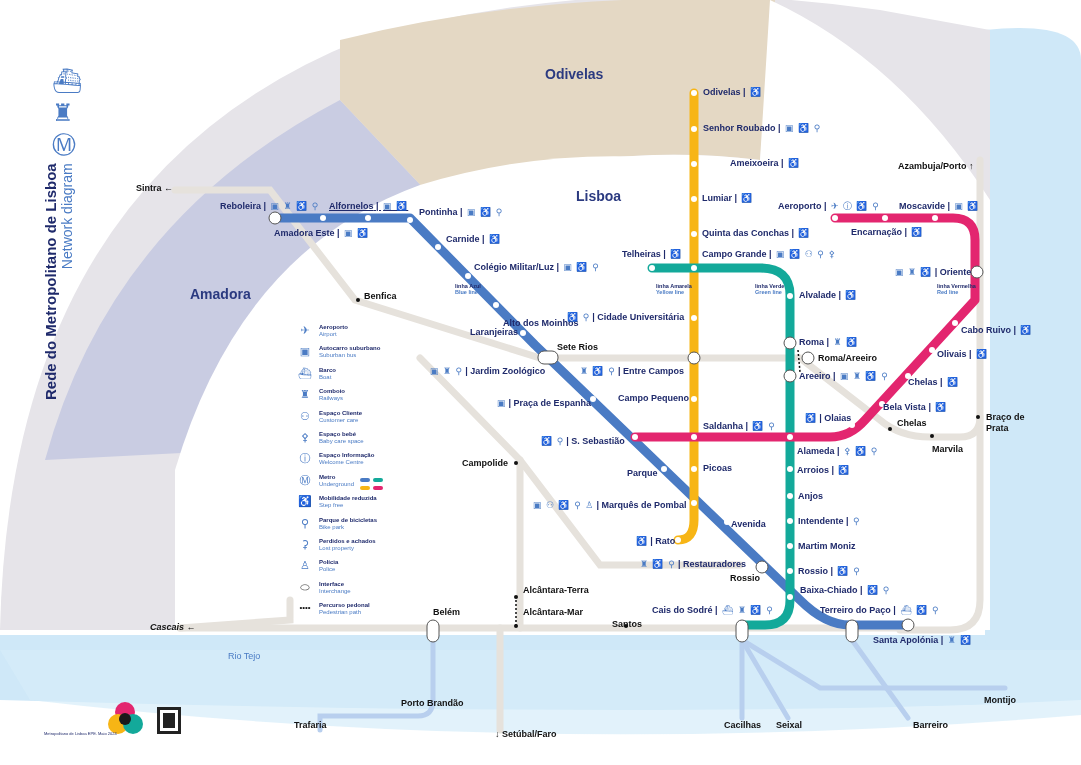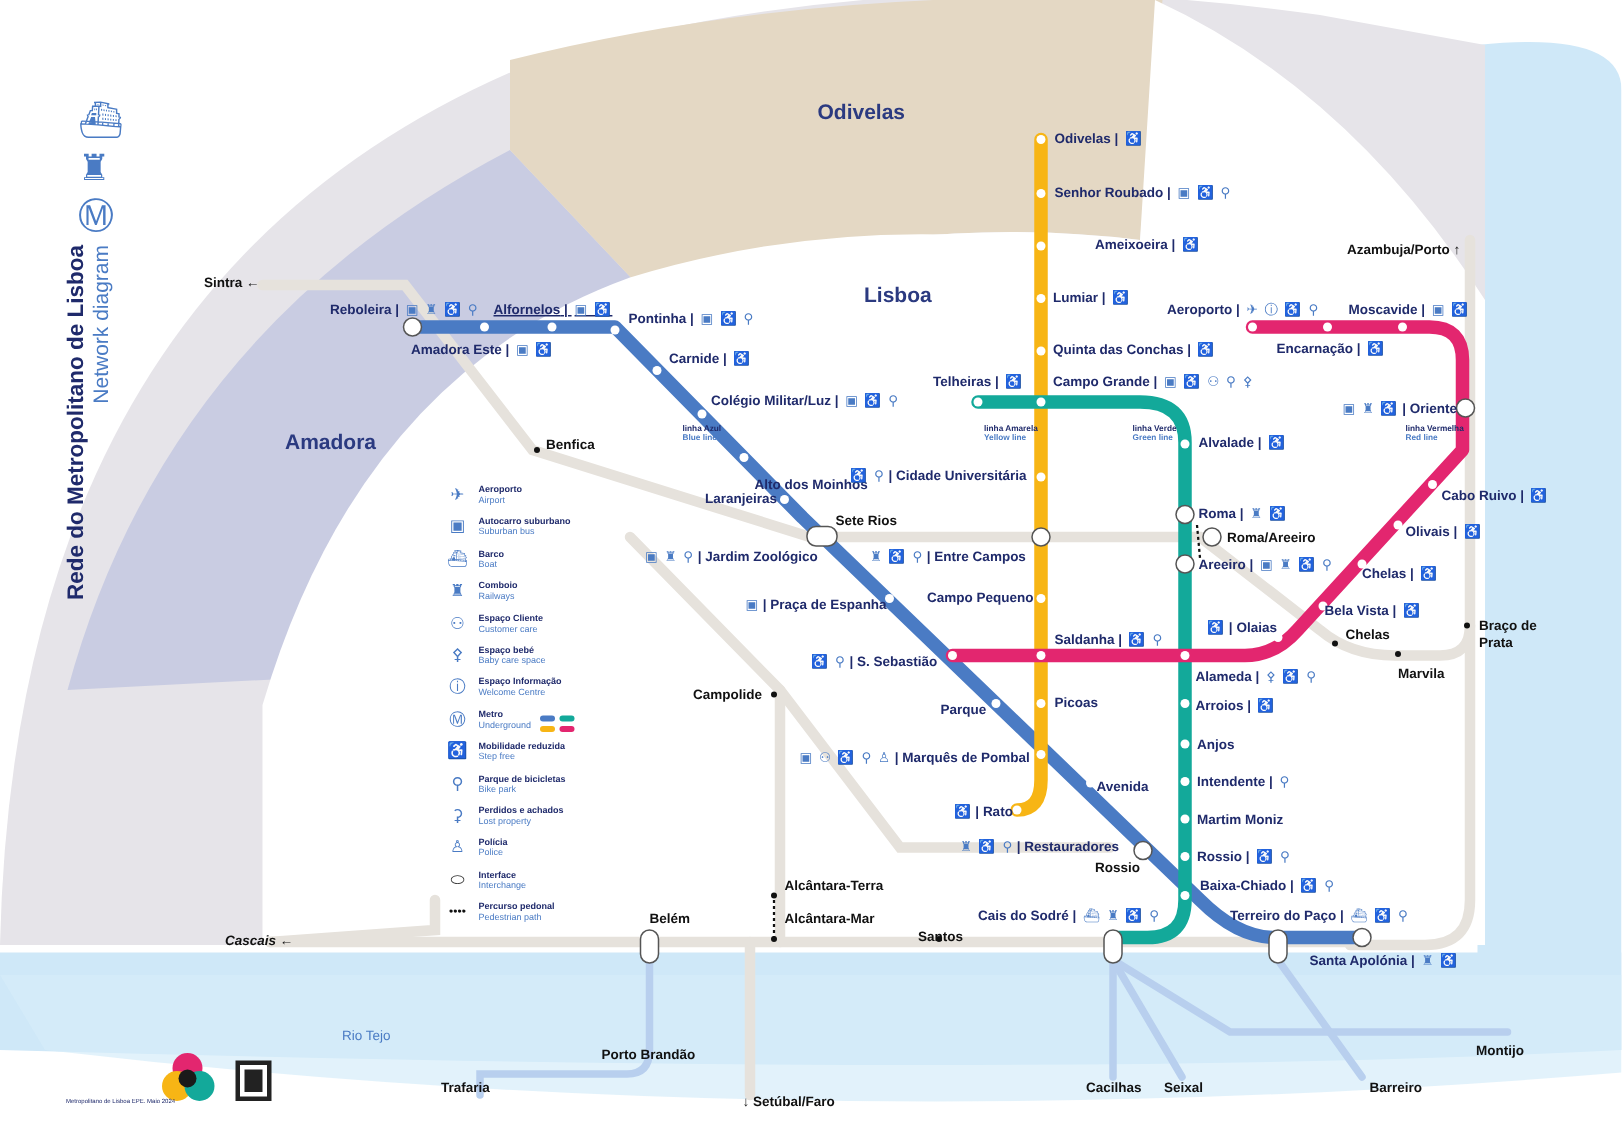--- a/index.html
+++ b/index.html
@@ -145,21 +145,21 @@
   <span class="t1">Rede do Metropolitano de Lisboa</span>
   <span class="t2">Network diagram</span>
 </div>
 <div style="position:absolute;left:52px;top:65px;font-size:24px;color:#4a7bc4;line-height:32px;text-align:center;width:20px;">
   <span>⛴</span><br><span>♜</span><br><span>Ⓜ</span>
 </div>
 
 <div class="region" style="left:545px;top:66px;">Odivelas</div>
 <div class="region" style="left:576px;top:188px;">Lisboa</div>
 <div class="region" style="left:190px;top:286px;">Amadora</div>
-<div class="region" style="left:210px;top:685px;font-size:9px;color:#4a7bc4;font-weight:normal;padding-left:18px;">Rio Tejo</div>
+<div class="region" style="left:210px;top:651px;font-size:9px;color:#4a7bc4;font-weight:normal;padding-left:18px;">Rio Tejo</div>
 
 <div class="lbl" style="left:220px;top:201px;"><span>Reboleira</span> | <span class="ic">▣ ♜ ♿ ⚲</span></div>
 <div class="lbl" style="left:274px;top:228px;"><span>Amadora Este</span> | <span class="ic">▣ ♿</span></div>
 <div class="lbl" style="left:329px;top:201px;text-decoration:underline;"><span>Alfornelos</span> | <span class="ic">▣ ♿</span></div>
 <div class="lbl" style="left:419px;top:207px;"><span>Pontinha</span> | <span class="ic">▣ ♿ ⚲</span></div>
 <div class="lbl" style="left:446px;top:234px;"><span>Carnide</span> | <span class="ic">♿</span></div>
 <div class="lbl" style="left:474px;top:262px;"><span>Colégio Militar/Luz</span> | <span class="ic">▣ ♿ ⚲</span></div>
 <div class="lbl" style="left:503px;top:290px;margin-top:28px;">Alto dos Moinhos</div>
 <div class="lbl" style="left:470px;top:327px;">Laranjeiras</div>
 <div class="lbl k" style="left:557px;top:342px;">Sete Rios</div>

